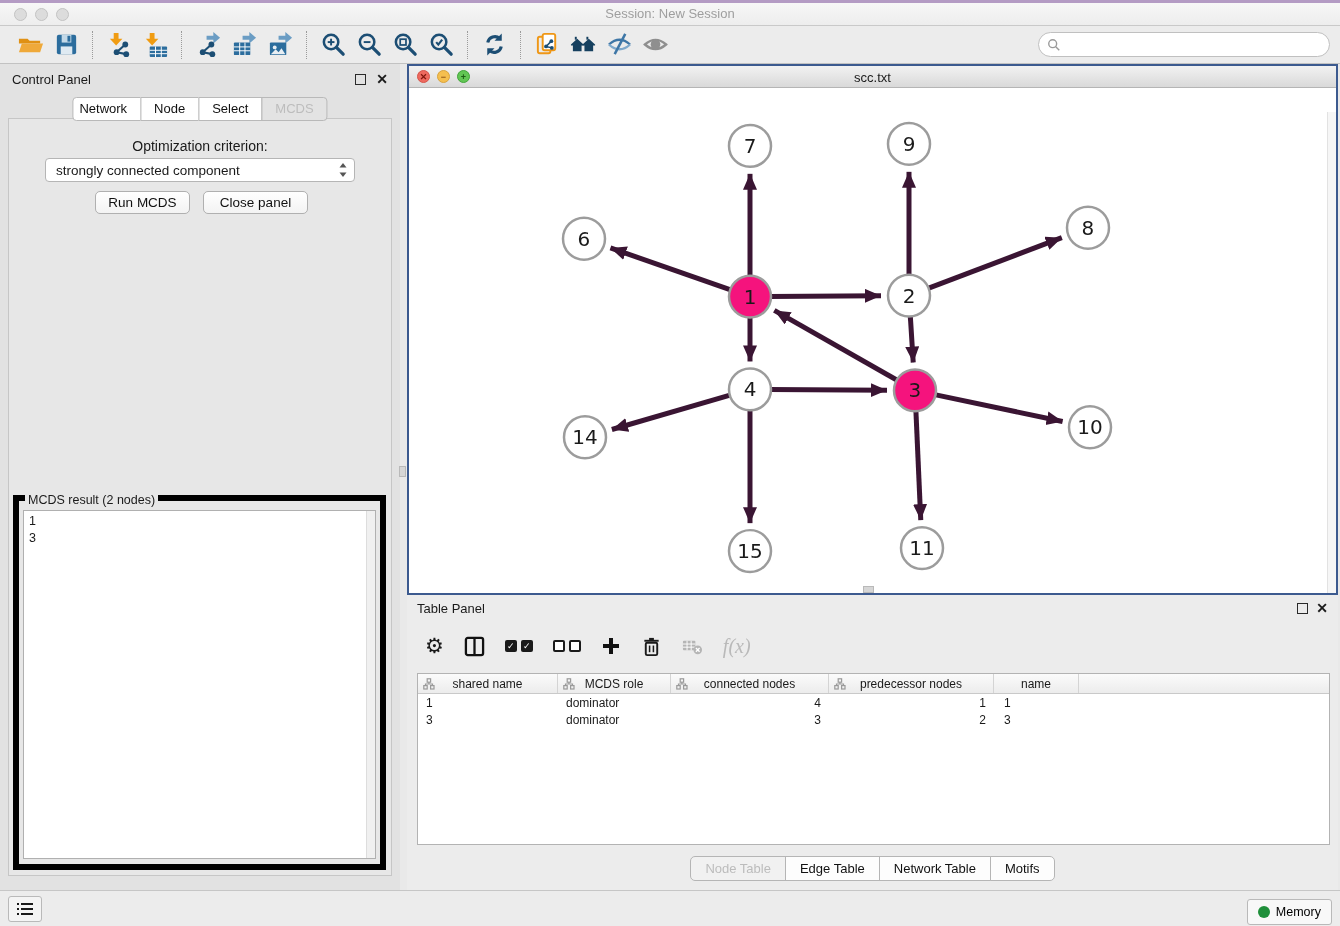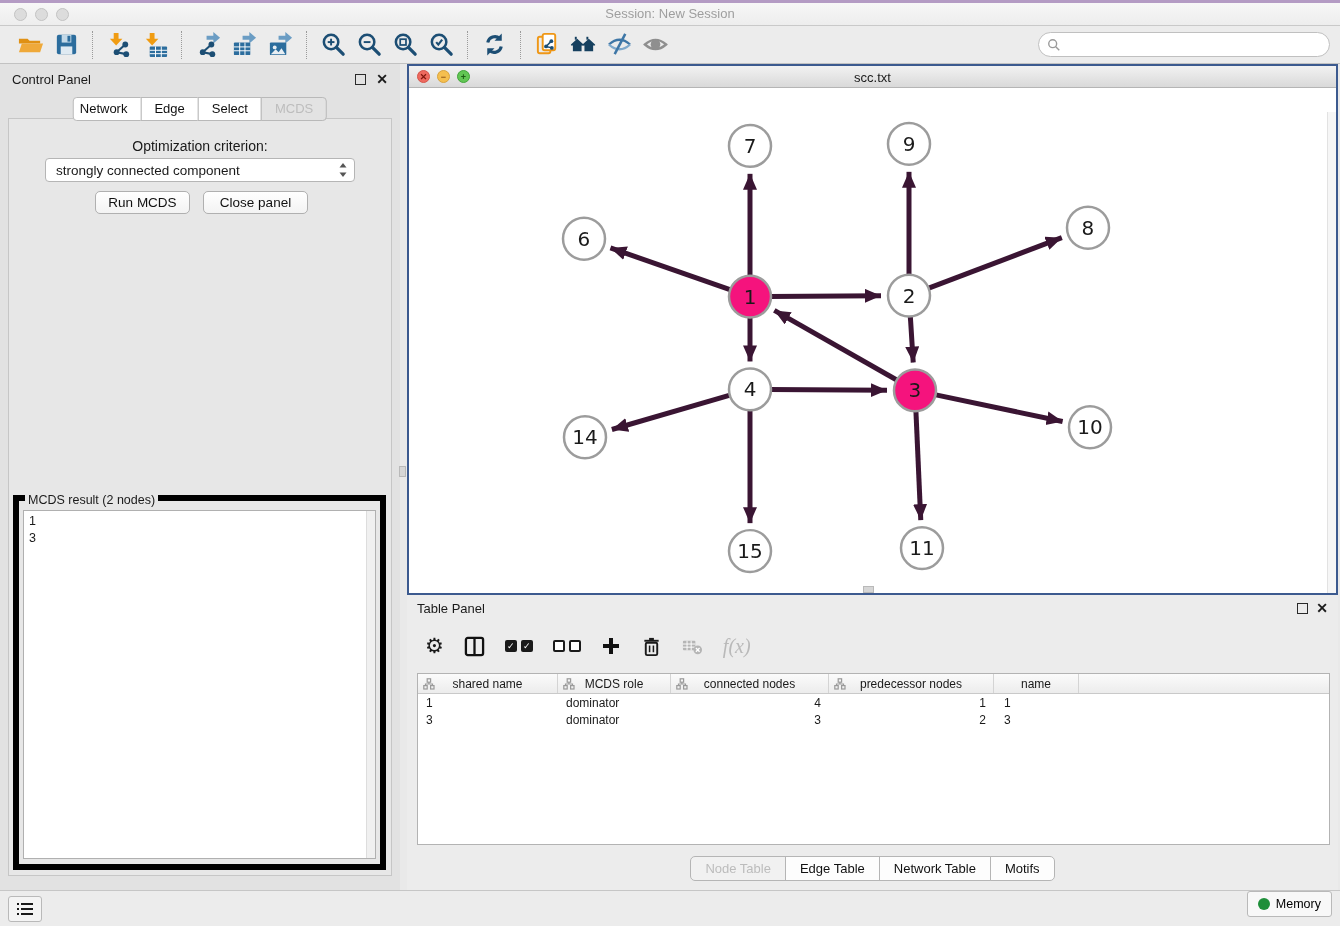--- a/index.html
+++ b/index.html
@@ -144,21 +144,21 @@
   .tp-tab:first-child { border-radius:5px 0 0 5px; margin-left:0; }
   .tp-tab:last-child { border-radius:0 5px 5px 0; }
   .tp-tab.active { color:#bcbcbc; background:#f1f1f1; }
 
   
   #statusbar { position:absolute; left:0; top:890px; width:1340px; height:36px;
     background:#ececec; border-top:1px solid #c6c6c6; }
   #list-btn { position:absolute; left:8px; top:5px; width:34px; height:26px;
     background:#f4f4f4; border:1px solid #b9b9b9; border-radius:3px;
     display:flex; align-items:center; justify-content:center; }
-  #memory-btn { position:absolute; right:8px; top:0; height:26px;
+  #memory-btn { position:absolute; right:8px; top:8px; height:26px;
     background:#f8f8f8; border:1px solid #b9b9b9; border-radius:3px;
     display:flex; align-items:center; gap:6px; padding:0 10px; font-size:12.5px;
     font-family:"Liberation Sans", sans-serif; }
   #mem-dot { width:12px; height:12px; border-radius:50%; background:#1f8f3a; }
 </style>
 </head>
 <body>
 
 <div id="titlebar">
   <span class="tl-dot" style="left:14px"></span>
@@ -336,21 +336,21 @@
 </div>
 
 <div id="control-panel">
   <div id="cp-header">
     <span id="cp-title">Control Panel</span>
     <button id="cp-float"><span class="float-icon"></span></button>
     <button id="cp-close"><span class="close-x">✕</span></button>
   </div>
   <div id="cp-tabs">
     <button class="cp-tab">Network</button>
-    <button class="cp-tab">Edge</button>
+    <button class="cp-tab">Node</button>
     <button class="cp-tab">Select</button>
     <button class="cp-tab active">MCDS</button>
   </div>
   <div id="cp-content">
     <div id="opt-label">Optimization criterion:</div>
     <div id="criterion-select">
       <span class="sel-text">strongly connected component</span>
       <svg viewBox="0 0 10 16" width="10" height="16">
           <path d="M5 1l3.5 4.5h-7z" fill="#555"></path>
           <path d="M5 15L1.5 10.5h7z" fill="#555"></path>

